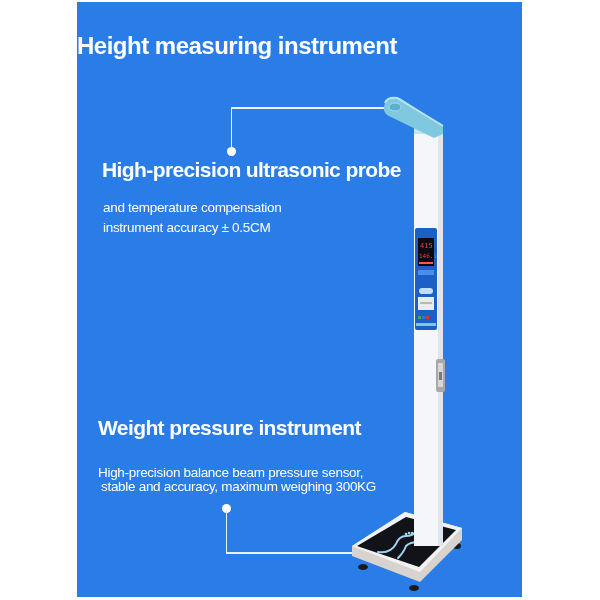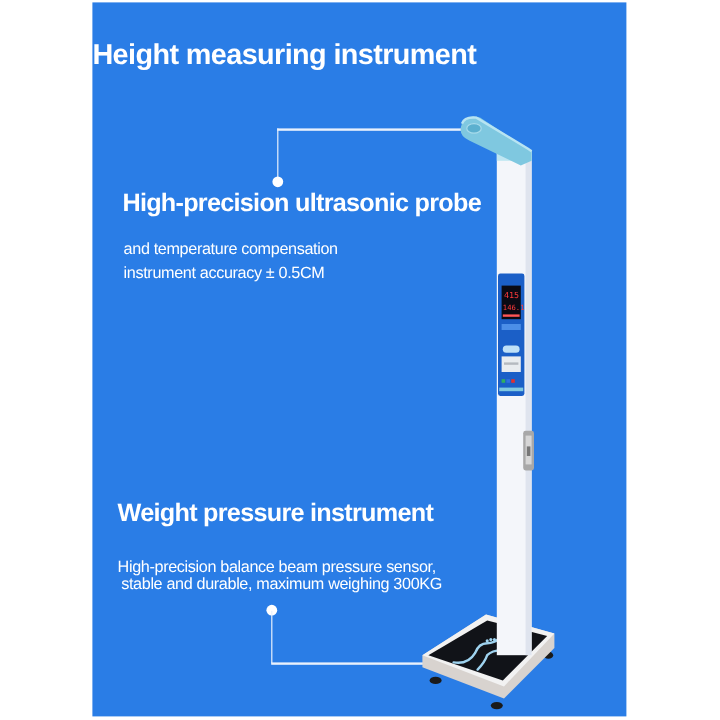--- a/index.html
+++ b/index.html
@@ -22,21 +22,21 @@
 <div class="line" style="left:231px;top:107px;width:167px;height:1.5px;"></div>
 <div class="line" style="left:230.5px;top:107px;width:1.5px;height:44px;"></div>
 <div class="dot" style="left:226.5px;top:147px;"></div>
 
 <div class="h2" style="left:102px;top:158px;">High-precision ultrasonic probe</div>
 <div class="sub" style="left:103px;top:200px;">and temperature compensation</div>
 <div class="sub" style="left:103px;top:220px;">instrument accuracy ± 0.5CM</div>
 
 <div class="h2" style="left:98px;top:416px;">Weight pressure instrument</div>
 <div class="sub" style="left:98px;top:465px;">High-precision balance beam pressure sensor,</div>
-<div class="sub" style="left:101px;top:479px;">stable and durable, maximum weighing 300KG</div>
+<div class="sub" style="left:101px;top:479px;">stable and accuracy, maximum weighing 300KG</div>
 
 <div class="dot" style="left:221.5px;top:504px;"></div>
 <div class="line" style="left:225.5px;top:509px;width:1.5px;height:44px;"></div>
 <div class="line" style="left:225.5px;top:552px;width:168px;height:1.5px;"></div>
 
 <svg class="device" width="600" height="600">
 
   <g>
     <ellipse cx="363" cy="567" rx="5" ry="3" fill="#1a1a1a"></ellipse>
     <ellipse cx="414" cy="588" rx="5" ry="3" fill="#1a1a1a"></ellipse>

